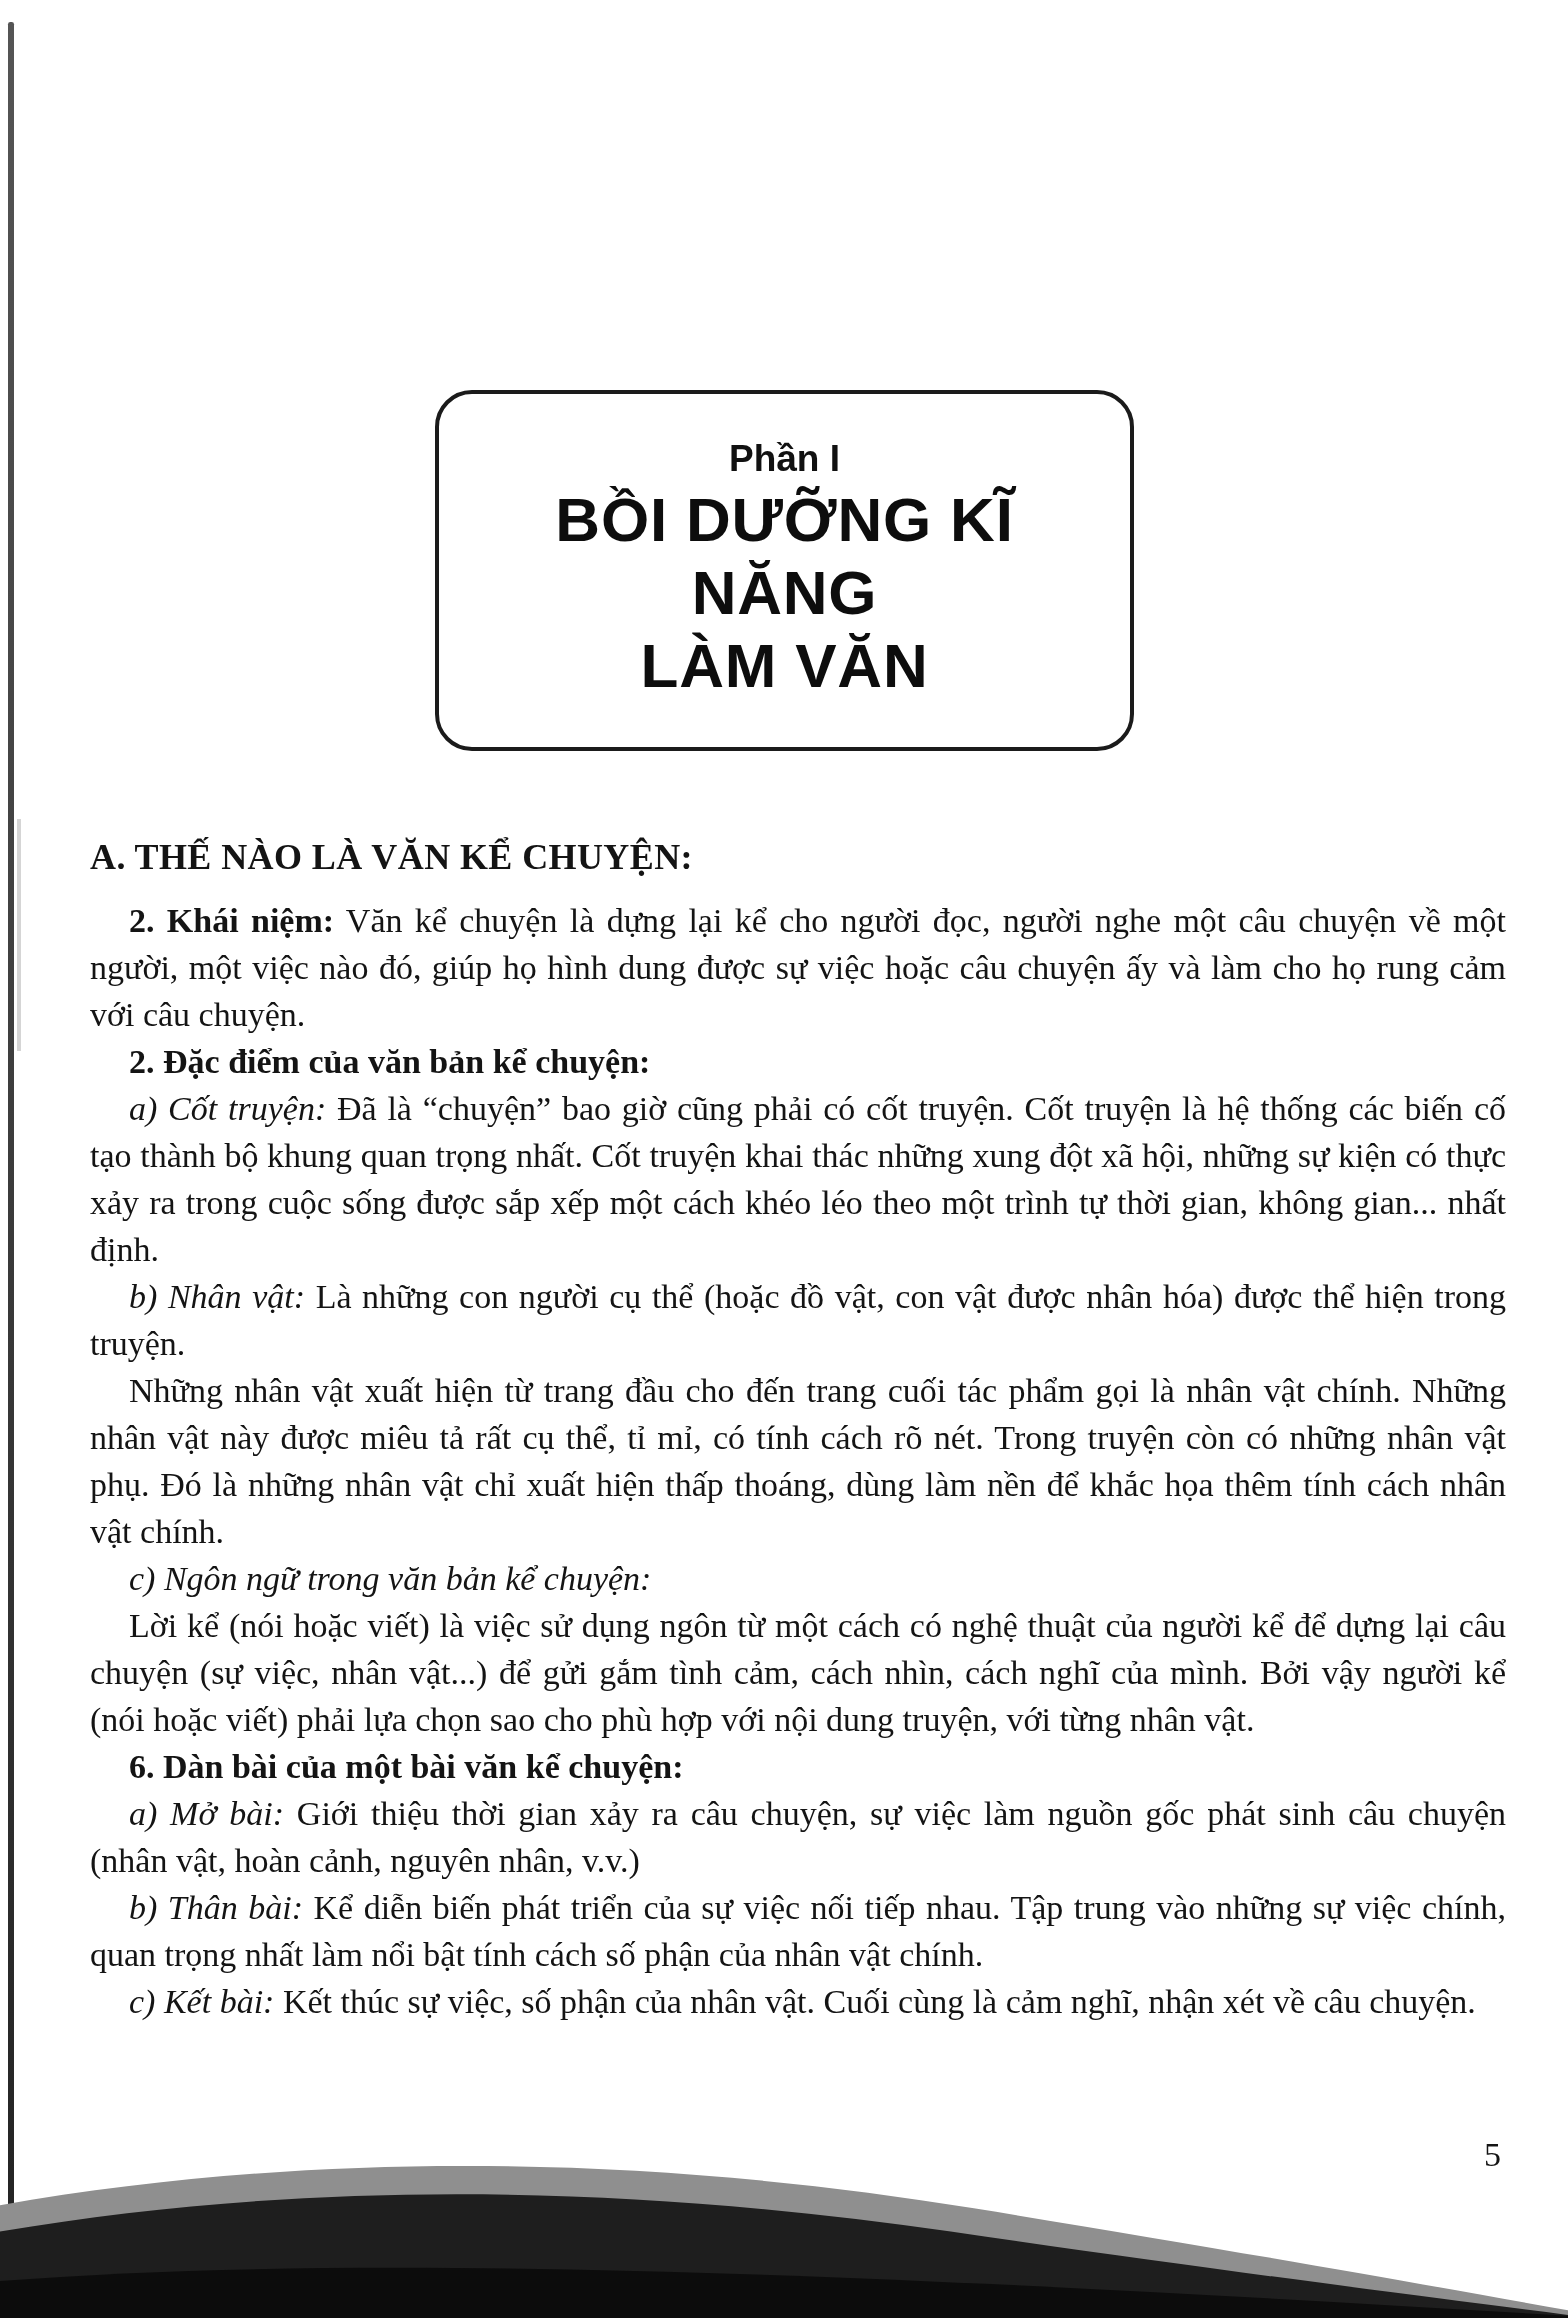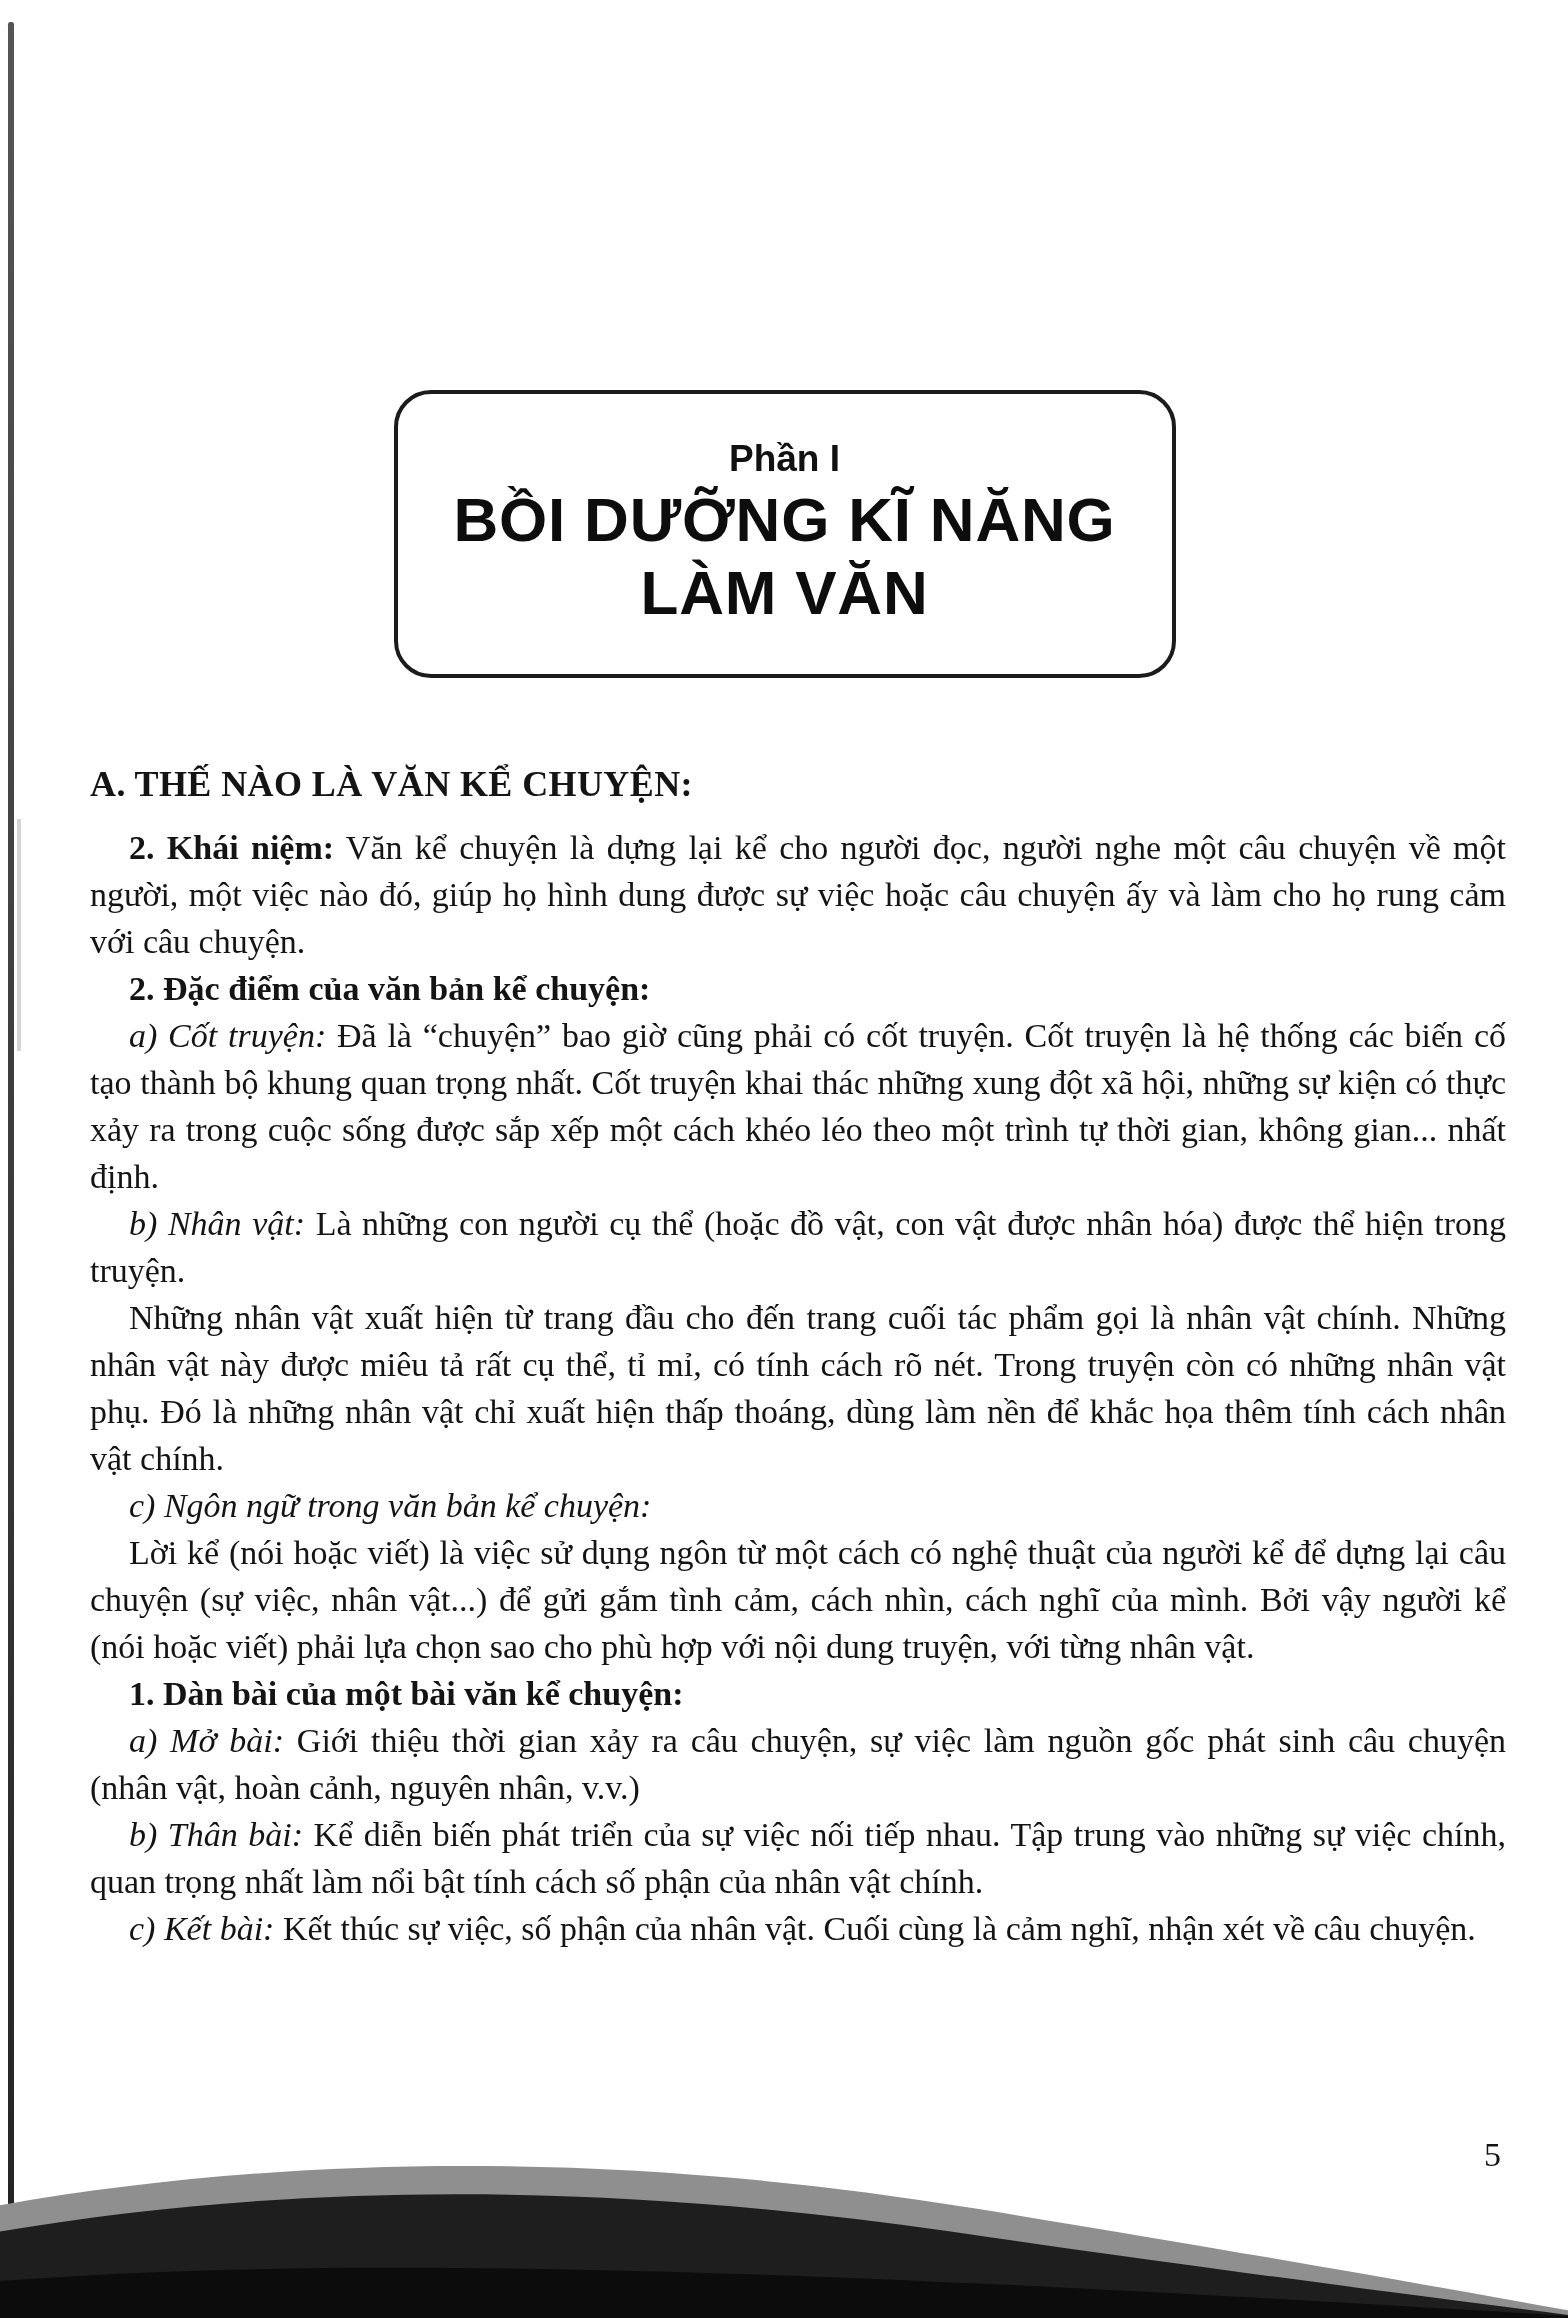--- a/index.html
+++ b/index.html
@@ -24,21 +24,21 @@
   }
   .edge-smudge {
     position: absolute;
     left: 17px; top: 819px;
     width: 3.9px; height: 232px;
     background: #b9b9b9;
     opacity: .6;
   }
   .title-box {
     box-sizing: border-box;
-    width: 782px;
+    width: 699px;
     margin: 390px auto 0 auto;
     border: 4.6px solid #1b1b1b;
     border-radius: 37px;
     text-align: center;
     padding: 40px 18.5px 45px 18.5px;
     background: #fff;
   }
   .part-label {
     font-family: "Liberation Sans", sans-serif;
     font-weight: 700;
@@ -115,21 +115,21 @@
     <p class="para"><span class="lead-italic">a) Cốt truyện:</span><span> Đã là “chuyện” bao giờ cũng phải có cốt truyện. Cốt truyện là hệ thống các biến cố tạo thành bộ khung quan trọng nhất. Cốt truyện khai thác những xung đột xã hội, những sự kiện có thực xảy ra trong cuộc sống được sắp xếp một cách khéo léo theo một trình tự thời gian, không gian... nhất định.</span></p>
 
     <p class="para"><span class="lead-italic">b) Nhân vật:</span><span> Là những con người cụ thể (hoặc đồ vật, con vật được nhân hóa) được thể hiện trong truyện.</span></p>
 
     <p class="para"><span>Những nhân vật xuất hiện từ trang đầu cho đến trang cuối tác phẩm gọi là nhân vật chính. Những nhân vật này được miêu tả rất cụ thể, tỉ mỉ, có tính cách rõ nét. Trong truyện còn có những nhân vật phụ. Đó là những nhân vật chỉ xuất hiện thấp thoáng, dùng làm nền để khắc họa thêm tính cách nhân vật chính.</span></p>
 
     <p class="para italic-head"><span>c) Ngôn ngữ trong văn bản kể chuyện:</span></p>
 
     <p class="para"><span>Lời kể (nói hoặc viết) là việc sử dụng ngôn từ một cách có nghệ thuật của người kể để dựng lại câu chuyện (sự việc, nhân vật...) để gửi gắm tình cảm, cách nhìn, cách nghĩ của mình. Bởi vậy người kể (nói hoặc viết) phải lựa chọn sao cho phù hợp với nội dung truyện, với từng nhân vật.</span></p>
 
-    <p class="para bold-head gap"><span>1. Dàn bài của một bài văn kể chuyện:</span></p>
+    <p class="para bold-head gap"><span>6. Dàn bài của một bài văn kể chuyện:</span></p>
 
     <p class="para"><span class="lead-italic">a) Mở bài:</span><span> Giới thiệu thời gian xảy ra câu chuyện, sự việc làm nguồn gốc phát sinh câu chuyện (nhân vật, hoàn cảnh, nguyên nhân, v.v.)</span></p>
 
     <p class="para"><span class="lead-italic">b) Thân bài:</span><span> Kể diễn biến phát triển của sự việc nối tiếp nhau. Tập trung vào những sự việc chính, quan trọng nhất làm nổi bật tính cách số phận của nhân vật chính.</span></p>
 
     <p class="para"><span class="lead-italic">c) Kết bài:</span><span> Kết thúc sự việc, số phận của nhân vật. Cuối cùng là cảm nghĩ, nhận xét về câu chuyện.</span></p>
 
   </div>
 
   <div class="page-number">5</div>

